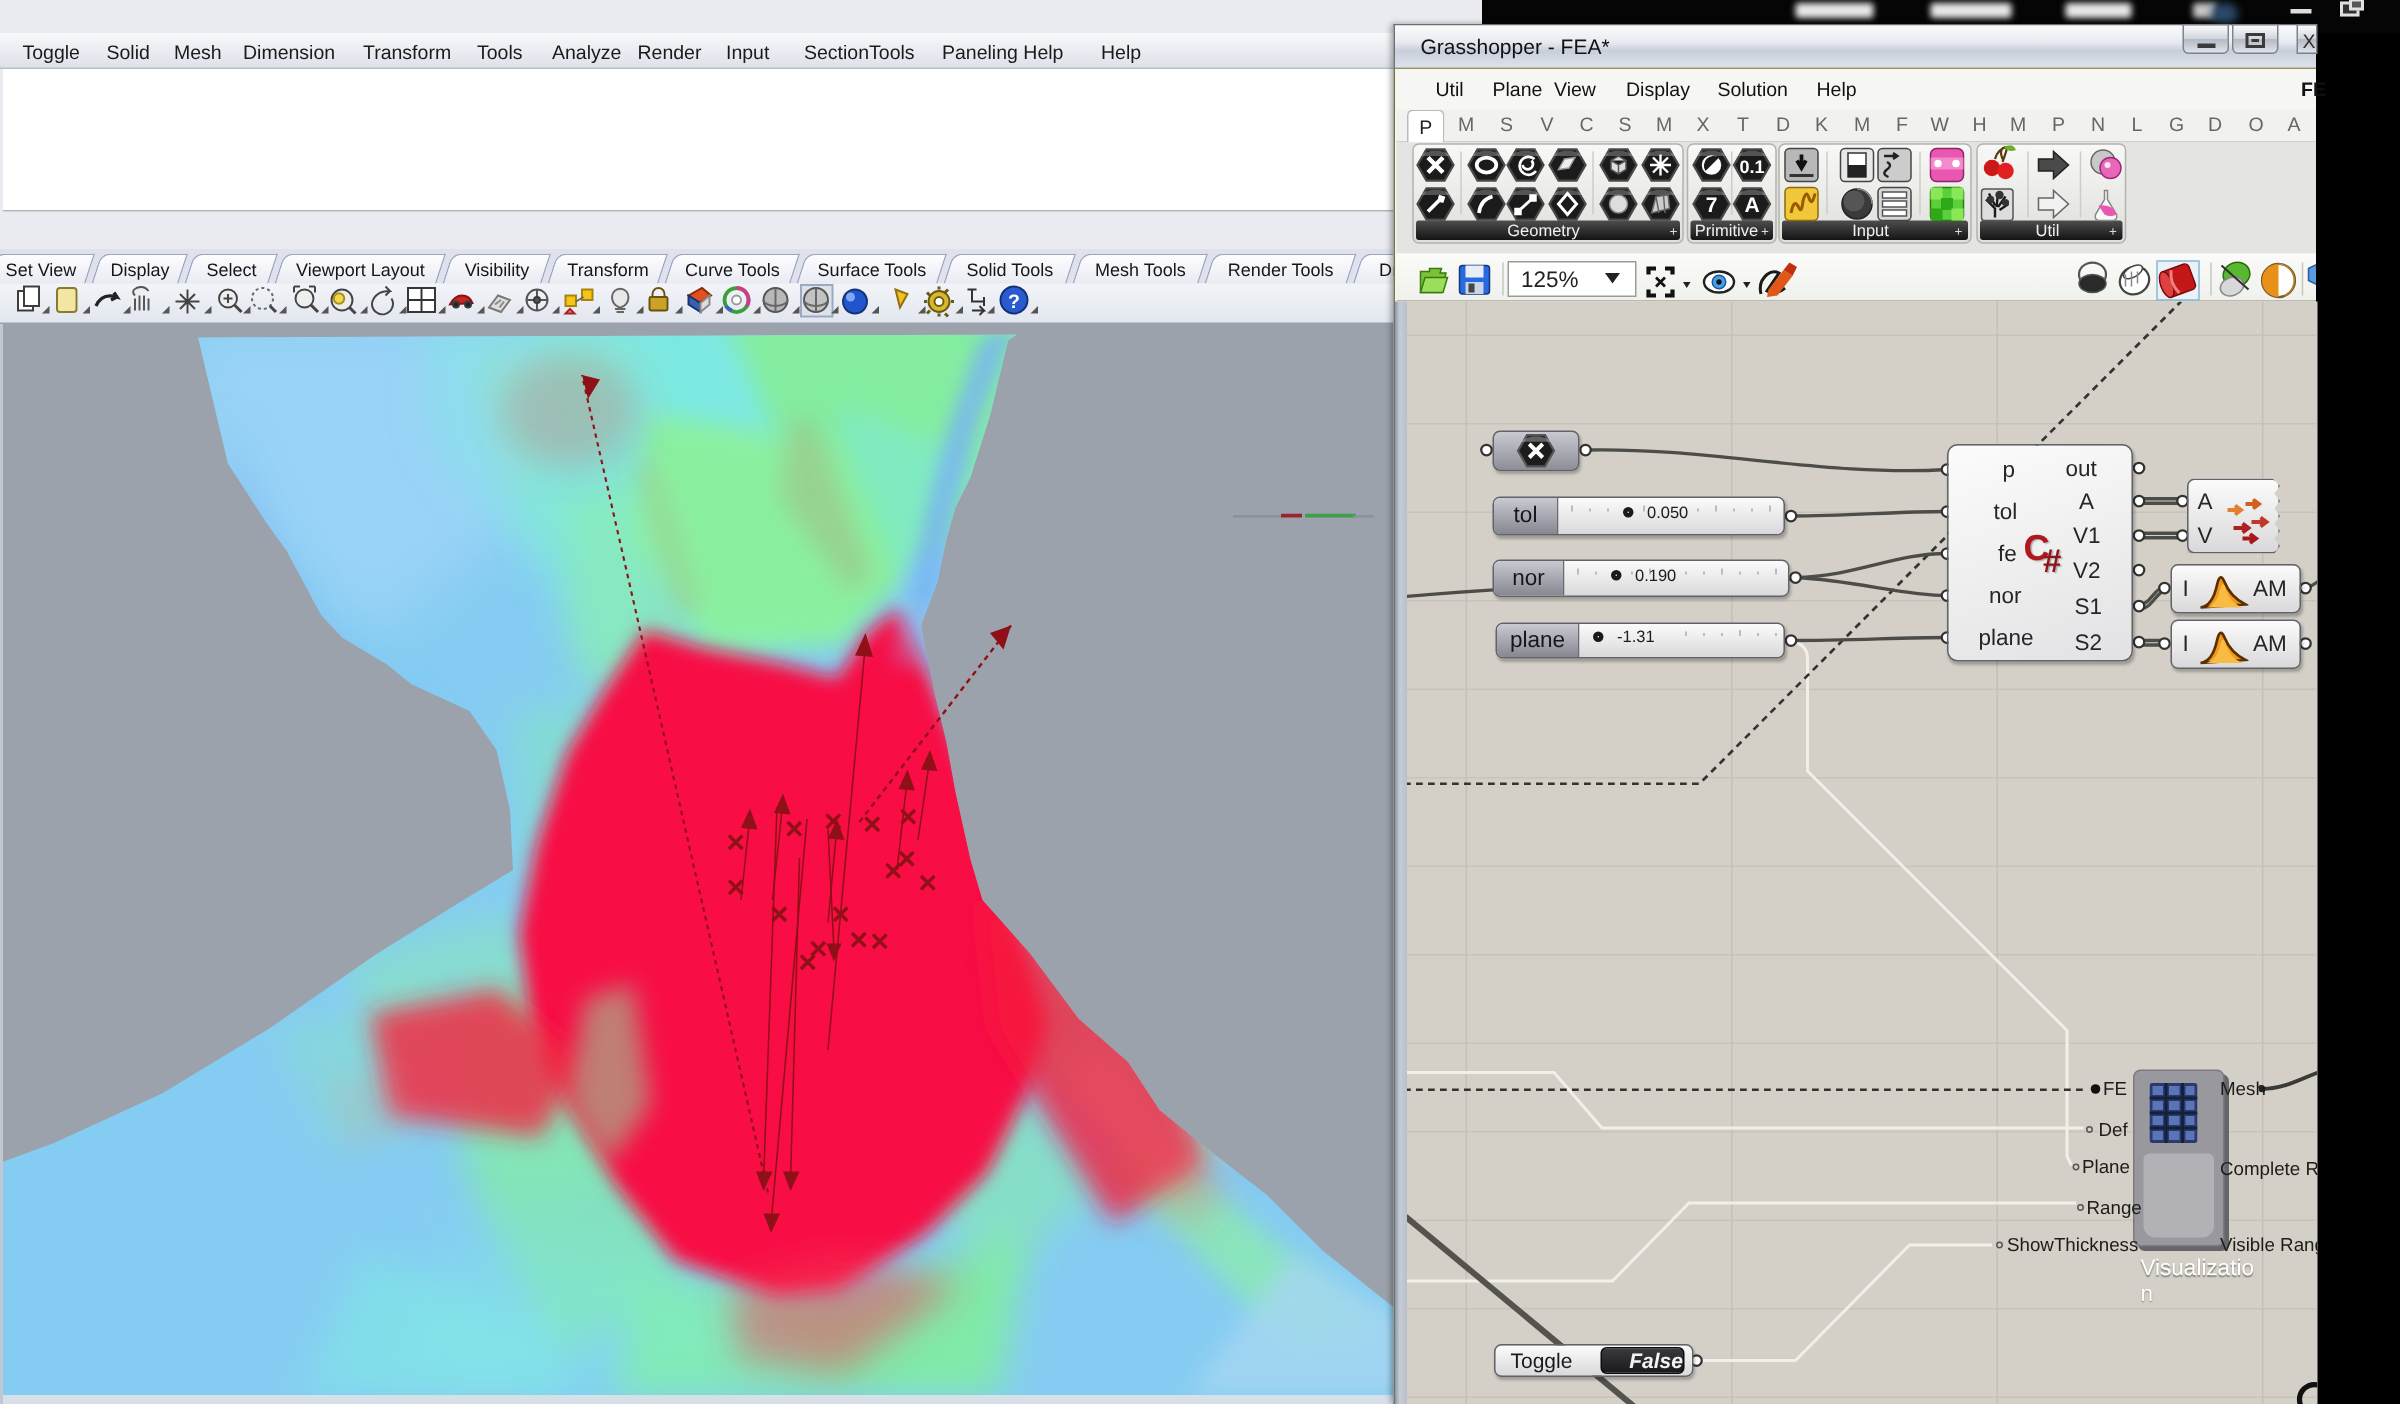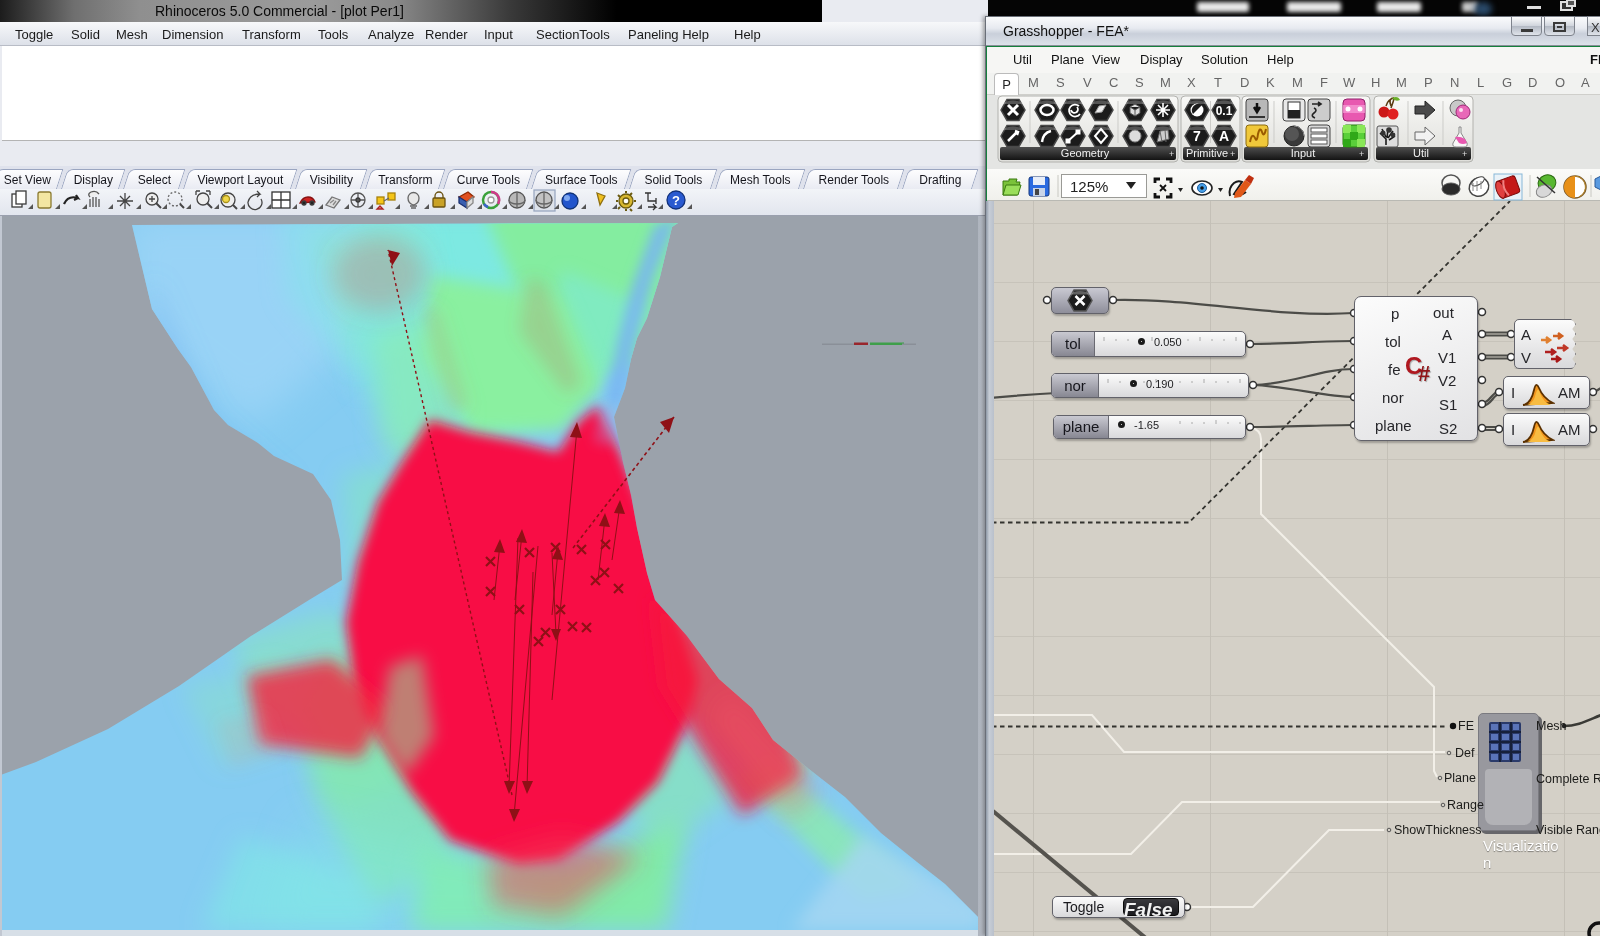--- a/index.html
+++ b/index.html
@@ -25,21 +25,21 @@
 #rview { position:absolute; left:2px; top:216px; width:976px; height:714px; background:#9ba2ab; overflow:hidden; }
 #rviewbottom { position:absolute; left:2px; top:930px; width:976px; height:6px; background:#d7dfe7; }
 #rright { position:absolute; left:978px; top:216px; width:10px; height:720px; background:linear-gradient(to right,#aeb4be,#cdd3dc); }
 #rleft { position:absolute; left:0; top:216px; width:2px; height:720px; background:#c2c8d2; }
 
 
 #topstrip { position:absolute; left:822px; top:0; width:778px; height:22px; background:#050505; }
 .blur-rect { position:absolute; top:2px; height:10px; background:#e8e8e8; border-radius:2px; filter:blur(2px); }
 
 
-#gh { position:absolute; left:985px; top:16px; width:615px; height:920px; background:#15803d; border:1px solid #6a6f78; border-right:none; box-shadow:-2px 0 4px rgba(0,0,0,.35); }
+#gh { position:absolute; left:929px; top:16px; width:615px; height:920px; background:#fef9c3; border:1px solid #6a6f78; border-right:none; box-shadow:-2px 0 4px rgba(0,0,0,.35); }
 #ghtitle { position:absolute; left:0; top:0; width:614px; height:29px; background:linear-gradient(#fafbfc 0%,#e7eaf0 40%,#c9cfda 60%,#dde2ea 100%); border-bottom:1px solid #8a8f99; }
 #ghtitle .t { position:absolute; left:17px; top:6px; font-size:14px; color:#111; }
 .winbtn { position:absolute; top:-1px; width:31px; height:20px; background:linear-gradient(#fdfdfd,#cfd4dc 50%,#b4bac4 52%,#dfe3ea); border:1px solid #7e838c; border-radius:0 0 4px 4px; }
 #ghmenu { position:absolute; left:1px; top:30px; width:613px; height:26px; background:#f6f6f4; font-size:13px; color:#111; }
 #ghmenu span { position:absolute; top:5px; }
 #ghtabs { position:absolute; left:1px; top:56px; width:613px; height:22px; background:#f1f2f0; border-bottom:1px solid #cfcfcb; font-size:13px; color:#666; }
 #ghtabs span { position:absolute; top:3px; }
 #ptab { position:absolute; left:7px; top:0px; width:25px; height:22px; background:#fff; border:1px solid #bbb; border-bottom:none; border-radius:4px 4px 0 0; color:#222; text-align:center; padding-top:3px; }
 #ghpal { position:absolute; left:1px; top:78px; width:613px; height:74px; background:#e4e5e3; }
 #ghtools { position:absolute; left:1px; top:152px; width:613px; height:32px; background:linear-gradient(#fbfbf9,#f0f0ec); border-bottom:1px solid #b9b9b3; }
@@ -62,23 +62,20 @@
     <div class="blur-rect" style="left:375px;width:52px"></div>
     <div class="blur-rect" style="left:465px;width:54px"></div>
     <div class="blur-rect" style="left:555px;width:44px"></div>
     <div class="blur-rect" style="left:640px;width:16px;background:#c8c8c8"></div>
     <div style="position:absolute;left:652px;top:2px;width:18px;height:14px;background:#2a4a6a;border-radius:50%;filter:blur(3px)"></div>
     <div style="position:absolute;left:705px;top:6px;width:14px;height:3px;background:#ddd"></div>
     <div style="position:absolute;left:738px;top:1px;width:13px;height:10px;border:2px solid #e0e0e0;background:#333"></div>
     <div style="position:absolute;left:744px;top:-1px;width:10px;height:8px;border:2px solid #e0e0e0;background:#555"></div>
   </div>
   <div id="rhino">
-    <div id="rtitle">
-        <span>Rhinoceros 5.0 Commercial - [plot Per1]</span>
-      </div>
     <div id="rmenu">
       <span style="left:15px">Toggle</span>
         <span style="left:71px">Solid</span>
         <span style="left:116px">Mesh</span>
       <span style="left:162px">Dimension</span>
         <span style="left:242px">Transform</span>
         <span style="left:318px">Tools</span>
       <span style="left:368px">Analyze</span>
         <span style="left:425px">Render</span>
         <span style="left:484px">Input</span>
@@ -639,21 +636,21 @@
           </svg>
         <div style="position:absolute;left:78px;top:6px;width:7px;height:7px;border:3px solid #1a1a1a;border-radius:50%;background:#fff"></div>
         <div class="sval" style="left:94px;top:4px">0.190</div>
       </div>
       <div class="comp" style="left:59px;top:214px;width:193px;height:24px">
         <div class="slider-label" style="width:55px;font-size:15px;padding-top:2px">plane</div>
         <svg style="position:absolute;left:56px;top:0" width="137" height="22">
             <path d="M70,5 v3 M82,6 v2 M94,6 v2 M106,4 v4 M118,6 v2 M130,6 v2" stroke="#aaa"></path>
           </svg>
         <div style="position:absolute;left:64px;top:5px;width:7px;height:7px;border:3px solid #1a1a1a;border-radius:50%;background:#fff"></div>
-        <div class="sval" style="left:80px;top:3px">-1.65</div>
+        <div class="sval" style="left:80px;top:3px">-1.31</div>
       </div>
       <div class="comp" style="left:360px;top:95px;width:124px;height:145px;border-radius:7px;background:linear-gradient(160deg,#fcfcfc,#e2e2e4)">
         <div class="clabel" style="left:36px;top:8px">p</div>
         <div class="clabel" style="left:30px;top:36px">tol</div>
         <div class="clabel" style="left:33px;top:64px">fe</div>
         <div class="clabel" style="left:27px;top:92px">nor</div>
         <div class="clabel" style="left:20px;top:120px">plane</div>
         <div class="clabel" style="left:78px;top:7px">out</div>
         <div class="clabel" style="left:87px;top:29px">A</div>
         <div class="clabel" style="left:83px;top:52px">V1</div>
@@ -719,17 +716,17 @@
       <div class="vlab" style="left:461px;top:545px">Def</div>
       <div class="vlab" style="left:450px;top:570px">Plane</div>
       <div class="vlab" style="left:453px;top:597px">Range</div>
       <div class="vlab" style="left:400px;top:622px">ShowThickness</div>
       <div class="vlab" style="left:542px;top:518px">Mesh</div>
       <div class="vlab" style="left:542px;top:571px">Complete Ra</div>
       <div class="vlab" style="left:542px;top:622px">Visible Rang</div>
       <div style="position:absolute;left:489px;top:636px;font-size:15px;color:#fff;text-shadow:0 1px 1px rgba(0,0,0,.4)">Visualizatio<br>n</div>
       <div class="comp" style="left:58px;top:695px;width:133px;height:22px">
         <div style="position:absolute;left:10px;top:2px;font-size:14px;color:#1a1a1e">Toggle</div>
-        <div style="position:absolute;left:70px;top:1px;width:56px;height:18px;background:linear-gradient(#3a3a3e,#1a1a1e);border:1px solid #0a0a0a;border-radius:4px;color:#f2f2f2;font-style:italic;font-weight:bold;font-size:19px;text-align:left">False</div>
+        <div style="position:absolute;left:70px;top:1px;width:56px;height:18px;background:linear-gradient(#3a3a3e,#1a1a1e);border:1px solid #0a0a0a;border-radius:4px;color:#f2f2f2;font-style:italic;font-weight:bold;font-size:14px;text-align:right">False</div>
       </div>
     </div>
   </div>
 </div>
 
 </body></html>

